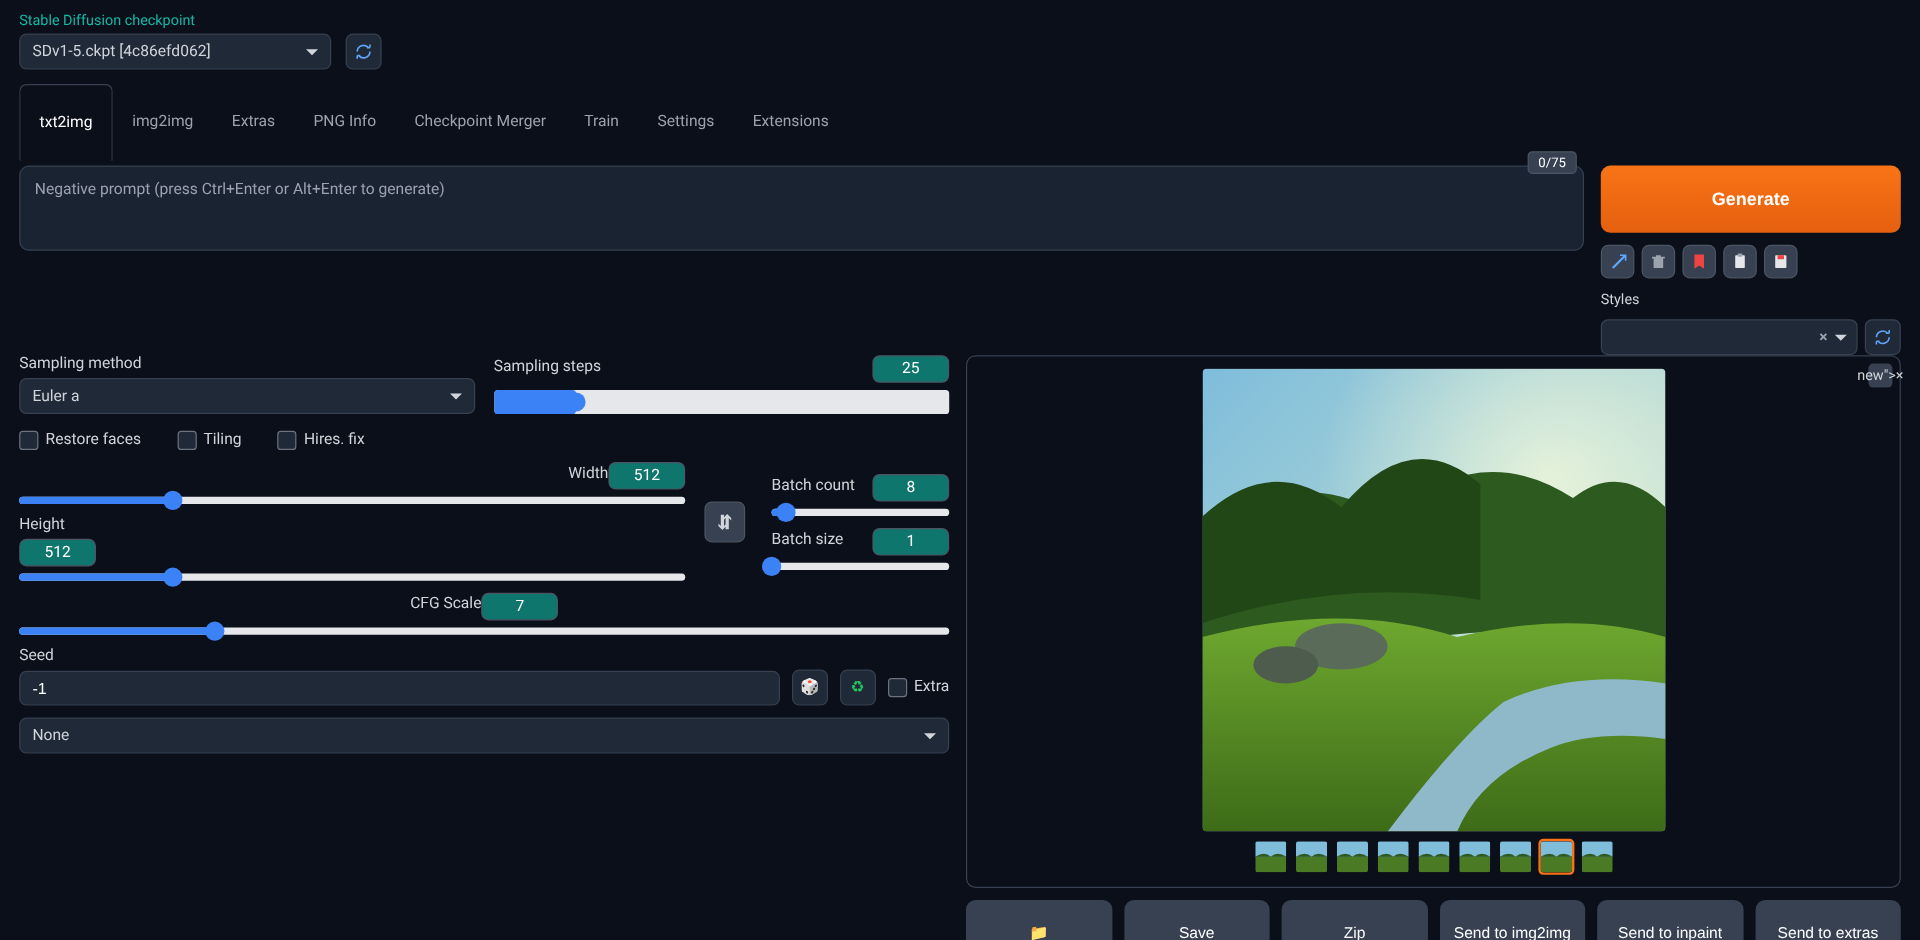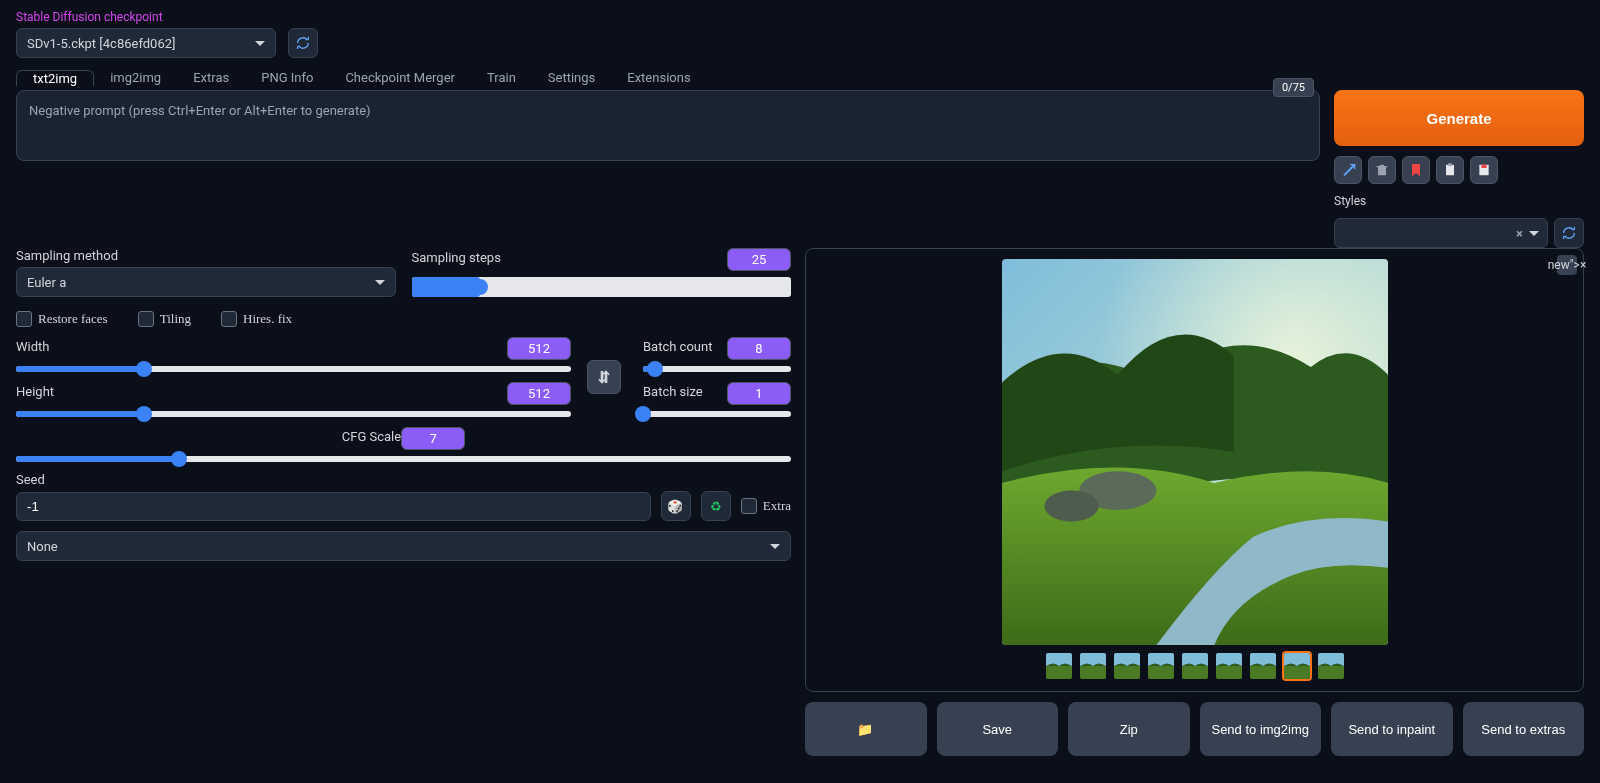--- a/index.html
+++ b/index.html
@@ -16,21 +16,21 @@
   * { box-sizing: border-box; }
   body {
     margin: 0;
     background: var(--bg);
     color: var(--text);
     font-family: -apple-system, BlinkMacSystemFont, "Segoe UI", Roboto, sans-serif;
     font-size: 13px;
     overflow: hidden;
   }
   .root { padding: 10px 16px; }
-  .top-label { font-size: 12px; color: #d946ef; margin-bottom: 4px; }
+  .top-label { font-size: 12px; color: #14b8a6; margin-bottom: 4px; }
   .top-row { display: flex; gap: 12px; align-items: center; margin-bottom: 12px; }
   .select-box {
     background: #1f2937;
     border: 1px solid var(--panel-border);
     border-radius: 6px;
     padding: 6px 10px;
     display: flex;
     align-items: center;
     justify-content: space-between;
     color: var(--text);
@@ -41,21 +41,21 @@
   .chev { width:0;height:0;border-left:5px solid transparent;border-right:5px solid transparent;border-top:5px solid #d1d5db;}
   .icon-btn {
     width: 30px; height: 30px;
     background: #1f2937; border:1px solid var(--panel-border);
     border-radius:6px; display:flex;align-items:center;justify-content:center;
     cursor:pointer;
   }
   .ic { width:16px;height:16px; }
   .tabs { display:flex; gap:0; border-bottom:0; margin-bottom:4px;}
   .tab {
-    padding: 0 16px;
+    padding: 24px 16px;
     color: var(--text-dim);
     cursor: pointer;
     border-radius: 6px 6px 0 0;
   }
   .tab.active {
     background: var(--bg);
     border: 1px solid var(--panel-border);
     border-bottom: none;
     color: #fff;
   }
@@ -94,24 +94,24 @@
   .styles-label { font-size:12px; color:#d1d5db; }
   .styles-row { display:flex; gap:6px; }
   .styles-select { flex:1; background:#1f2937;border:1px solid var(--panel-border);border-radius:6px;height:30px;padding:0 8px;display:flex;align-items:center;justify-content:flex-end;gap:6px;color:var(--text-dim);}
   .label { font-size:13px; color:#d1d5db; margin-bottom:4px;}
   .row { display:flex; align-items:center; gap:10px; }
   .col { display:flex; flex-direction:column; }
   .slider-rail { position:relative; flex:1; height:6px; background:var(--track); border-radius:3px; cursor:pointer;}
   .slider-fill { position:absolute; left:0; top:0; bottom:0; background:var(--blue); border-radius:3px;}
   .slider-thumb { position:absolute; top:50%; width:16px;height:16px;background:var(--blue);border-radius:50%;transform:translate(-50%,-50%);}
   .numbox {
-    width:64px; background:#8b5cf6;border:1px solid #4b5563;border-radius:6px;
+    width:64px; background:#0f766e;border:1px solid #4b5563;border-radius:6px;
     text-align:center; padding:3px 0; color:#fff; font-size:13px;
   }
-  .check { display:flex; align-items:center; gap:6px; color:#d1d5db; font-size:13px;font-family:Liberation Serif, serif;}
+  .check { display:flex; gap:6px; color:#d1d5db; font-size:13px;}
   .chk { width:16px;height:16px;border:1px solid #6b7280;border-radius:3px;background:#1f2937;}
   .input-text {
     background:#1f2937;border:1px solid var(--panel-border);border-radius:6px;
     padding:6px 10px;color:#fff;
   }
   .dimblock { display:grid; grid-template-columns: 555px 40px 1fr; gap:16px; align-items:center;}
   .swap-btn { width:34px;height:34px;background:#374151;border:1px solid #4b5563;border-radius:6px;display:flex;align-items:center;justify-content:center;cursor:pointer;}
 
   .lower { display:flex; gap:14px; margin-top:0;}
   .lower-left { width: 775px; }
@@ -254,31 +254,31 @@
           </label>
         <label class="check">
             <span class="chk"></span>
             <span>Hires. fix</span>
           </label>
       </div>
 
       <div class="dimblock" style="margin-top:10px;">
         <div class="col" style="gap:10px;">
           <div>
-            <div style="display:flex;justify-content:space-between;align-items:center;">
+            <div style="display:flex;justify-content:flex-end;align-items:center;">
               <div class="label">Width</div>
               <div class="numbox">512</div>
             </div>
             <div class="slider-rail" style="margin-top:6px;">
               <div class="slider-fill" style="width:23%;"></div>
                 <div class="slider-thumb" style="left:23%;"></div>
             </div>
           </div>
           <div>
-            <div style="display:flex;justify-content:space-between;align-items:center;">
+            <div style="display:flex;justify-content:space-between;align-items:flex-start;flex-direction:column;">
               <div class="label">Height</div>
               <div class="numbox">512</div>
             </div>
             <div class="slider-rail" style="margin-top:6px;">
               <div class="slider-fill" style="width:23%;"></div>
                 <div class="slider-thumb" style="left:23%;"></div>
             </div>
           </div>
         </div>
         <div class="swap-btn">

